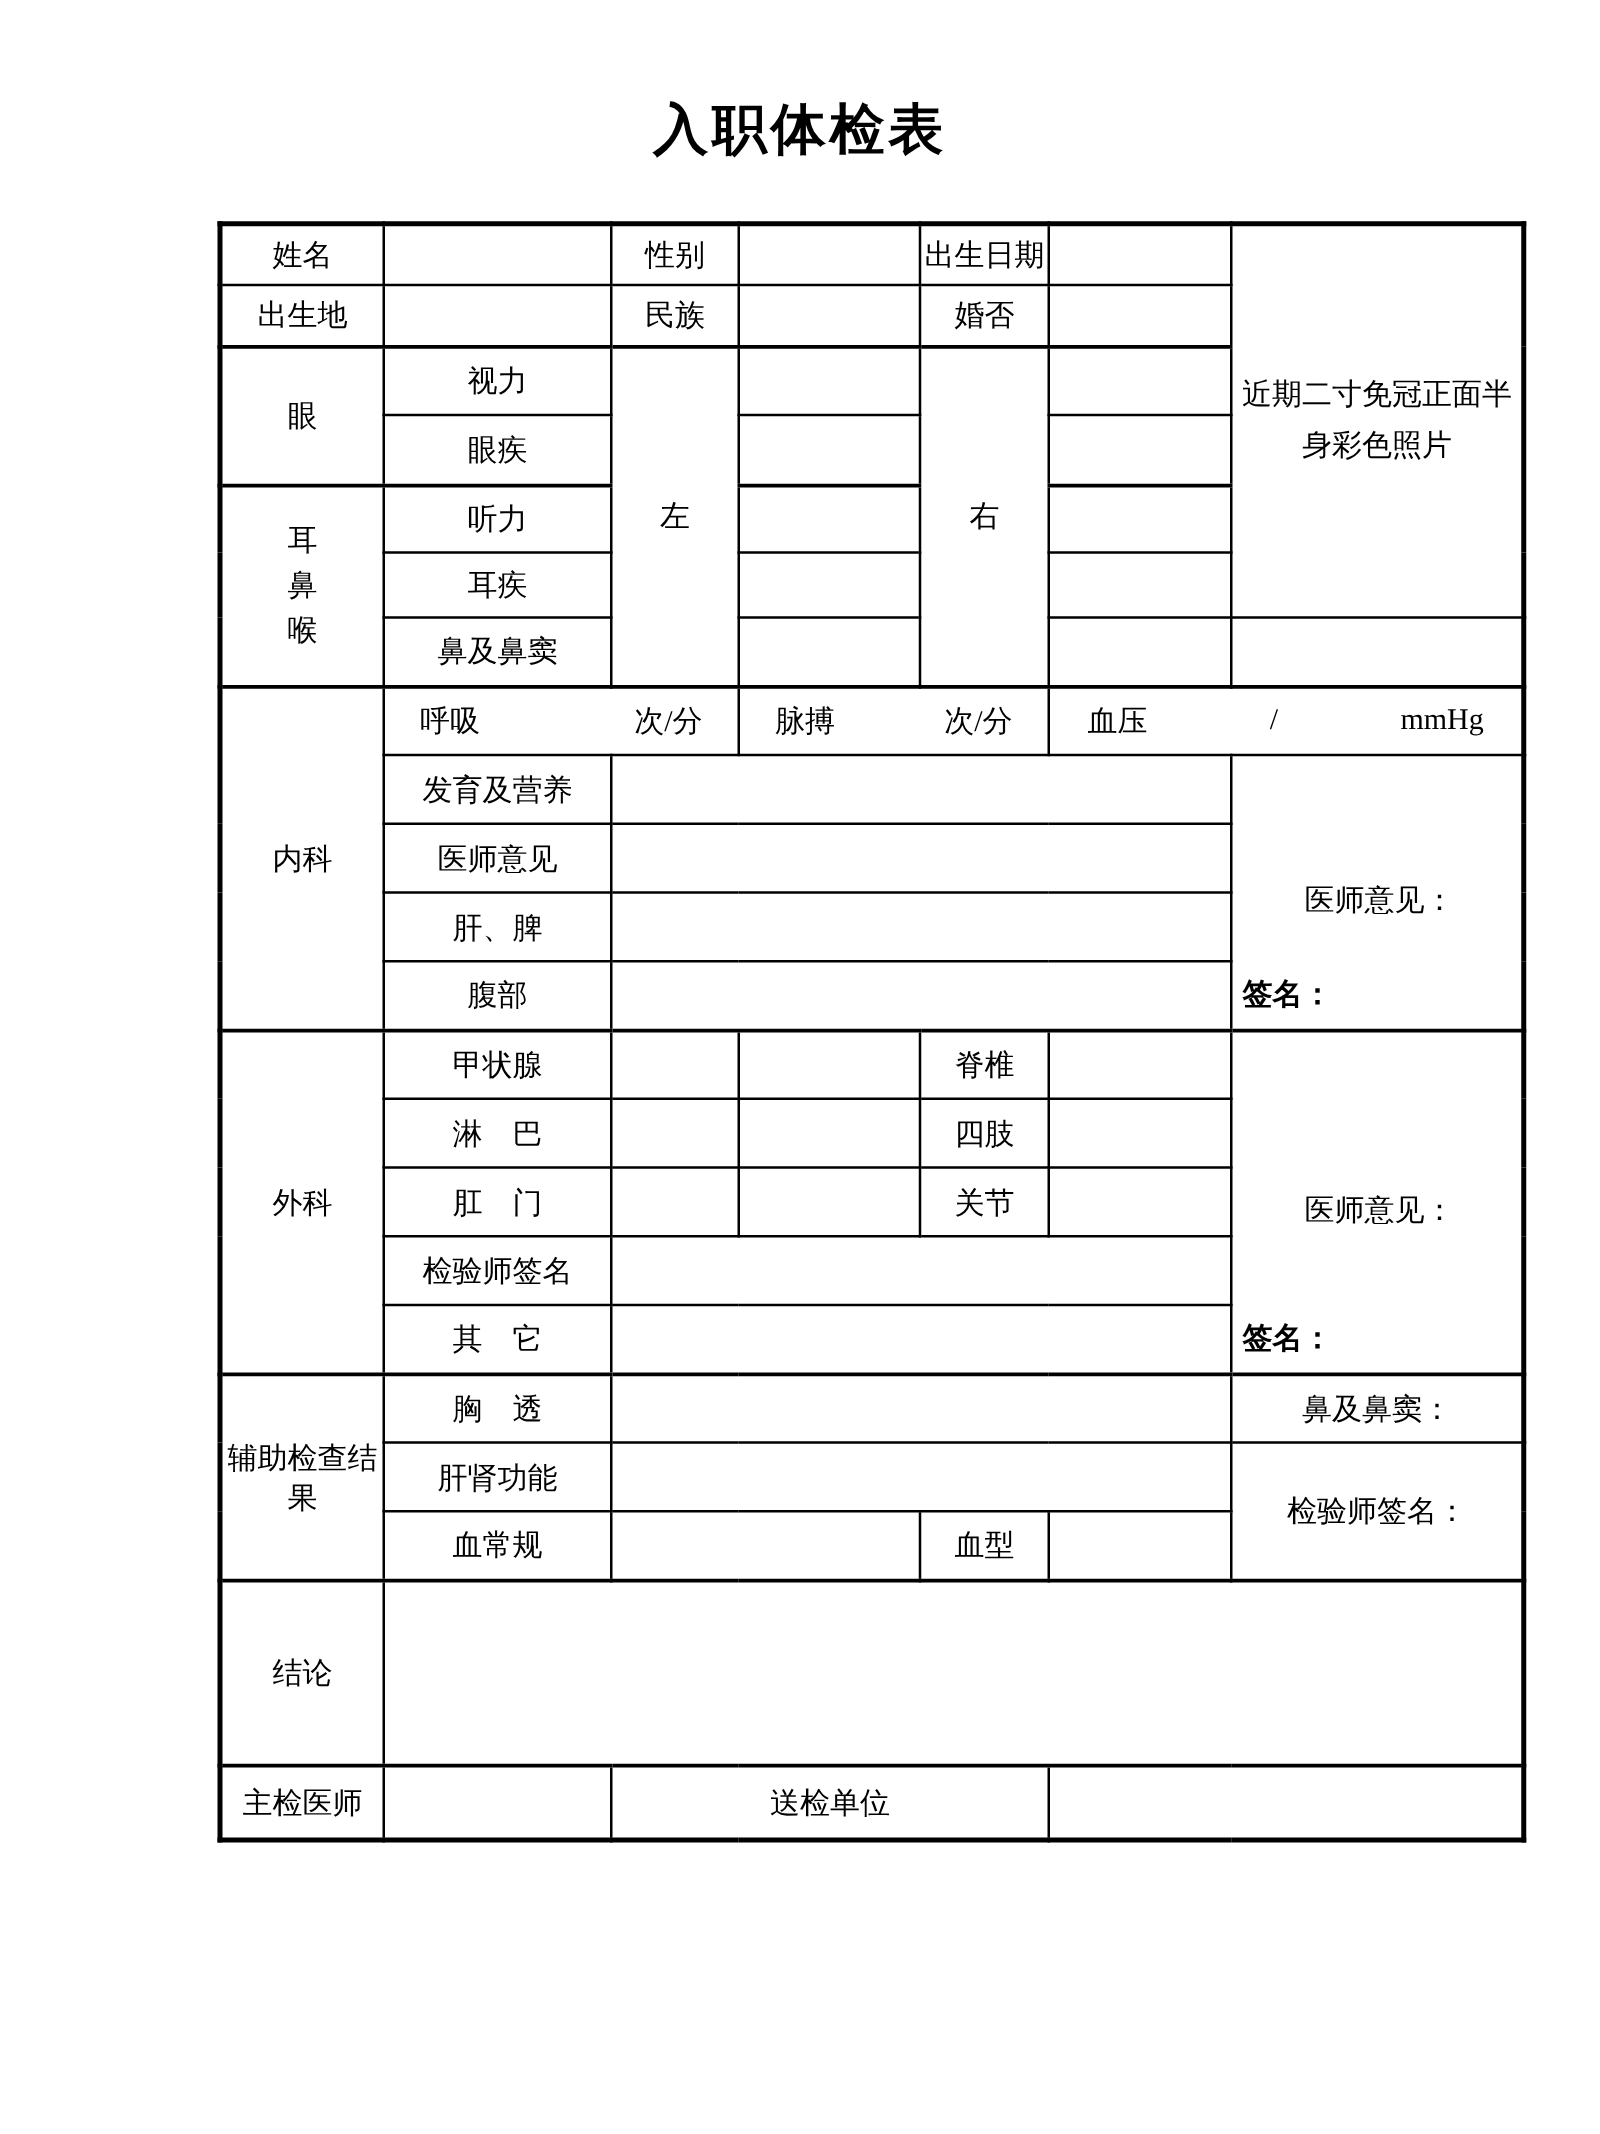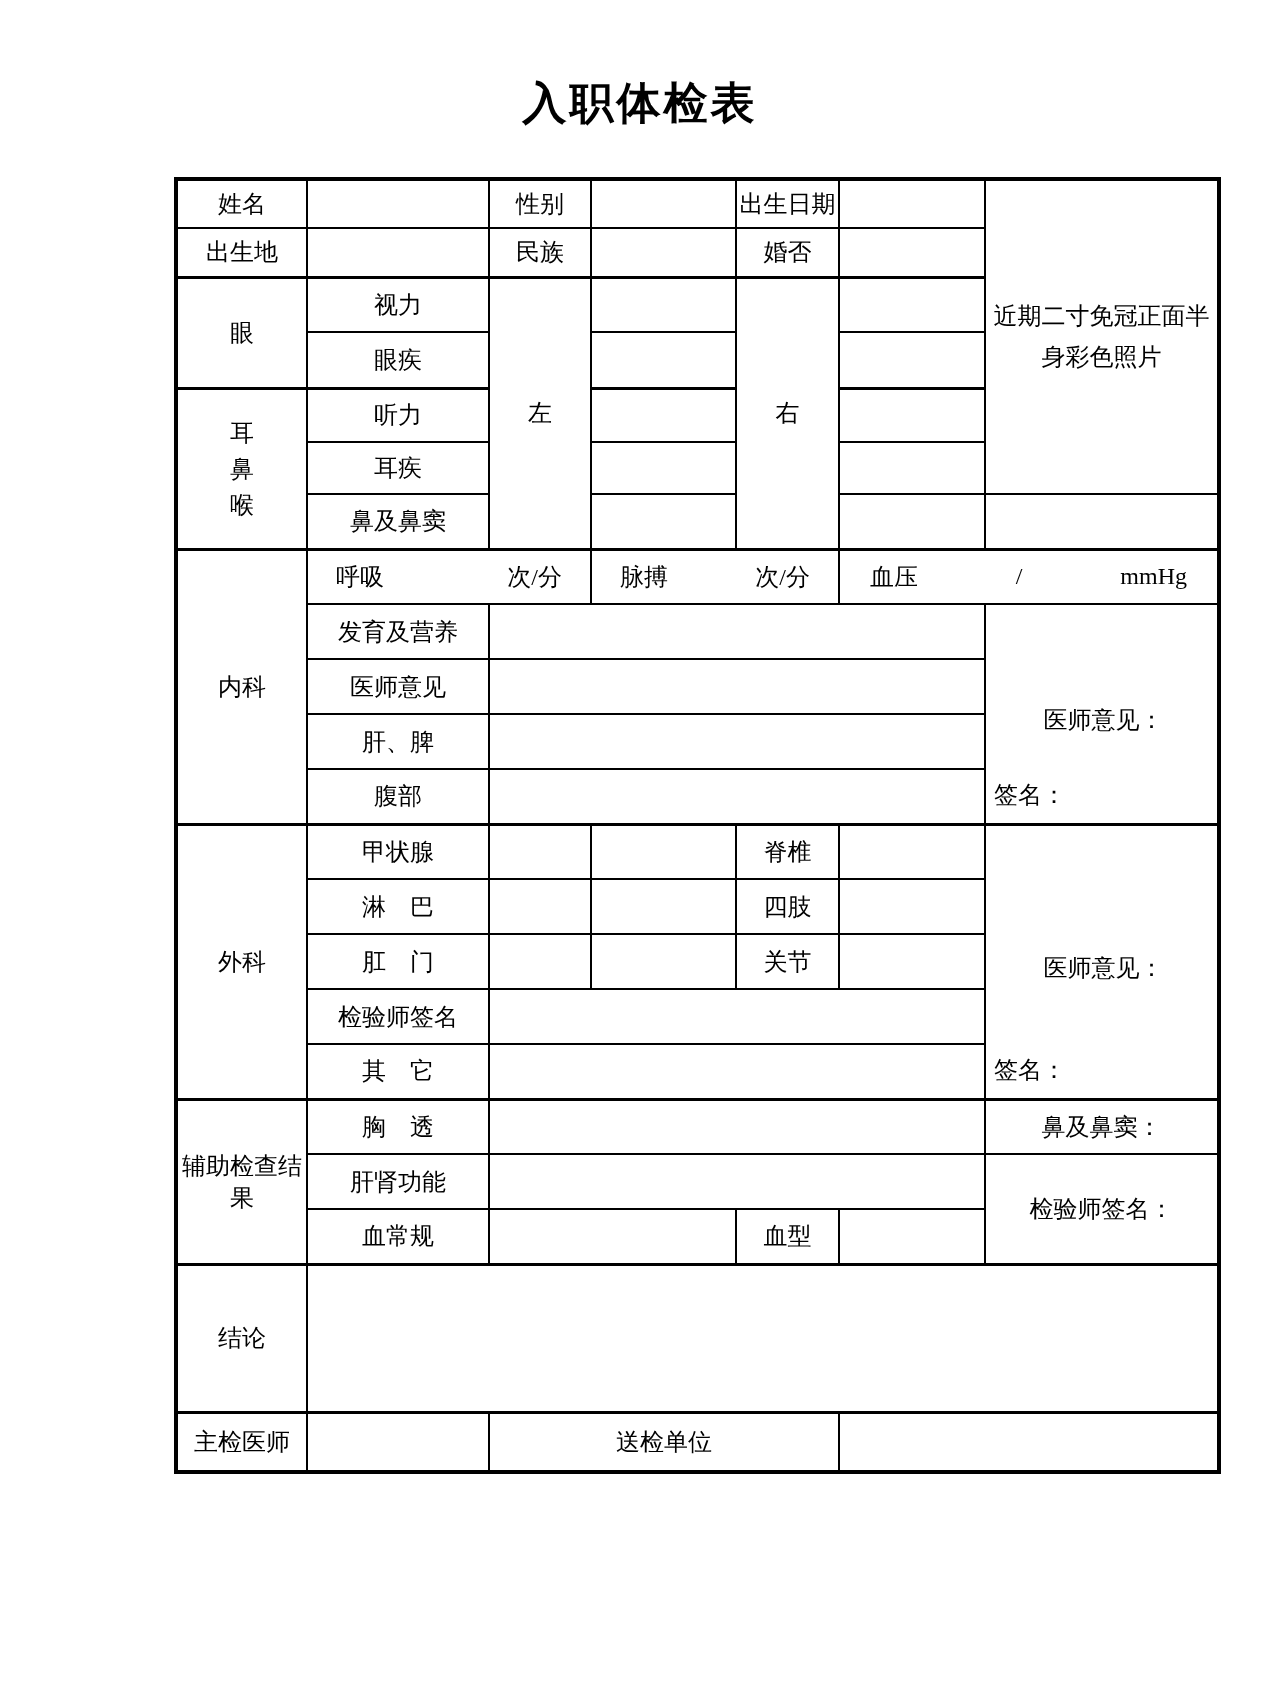--- a/index.html
+++ b/index.html
@@ -15,21 +15,21 @@
   tr.sec td{border-top-width:3px;}
   td.blank{background:#fff;}
   td.photo-cell{vertical-align:middle;text-align:center;line-height:1.7;padding:0 6px;}
   td.vlabel{white-space:pre-line;line-height:1.5;}
   .spread{display:flex;justify-content:space-between;align-items:flex-start;
         width:100%;box-sizing:border-box;padding:0 28px;}
   .spread3{display:flex;justify-content:space-between;align-items:center;
         width:100%;box-sizing:border-box;padding:0 30px;gap:24px;}
   td.opinion-cell{position:relative;vertical-align:top;text-align:left;}
   td.opinion-cell .op-top{display:block;padding:12px 4px 0 8px;}
-  td.opinion-cell .sig-bottom{position:absolute;left:8px;bottom:12px;}
+  td.opinion-cell .sig-bottom{position:absolute;left:8px;bottom:12px;font-weight:bold;}
   td.left-text{text-align:left;padding-left:8px;}
   .exam-date{position:absolute;top:1494px;right:74px;font-size:25px;white-space:nowrap;}
   .exam-date .gap1{margin-left:52px;}
   .exam-date .gap2{margin-left:44px;}
 </style>
 </head>
 <body>
 
 <div class="page">
 

